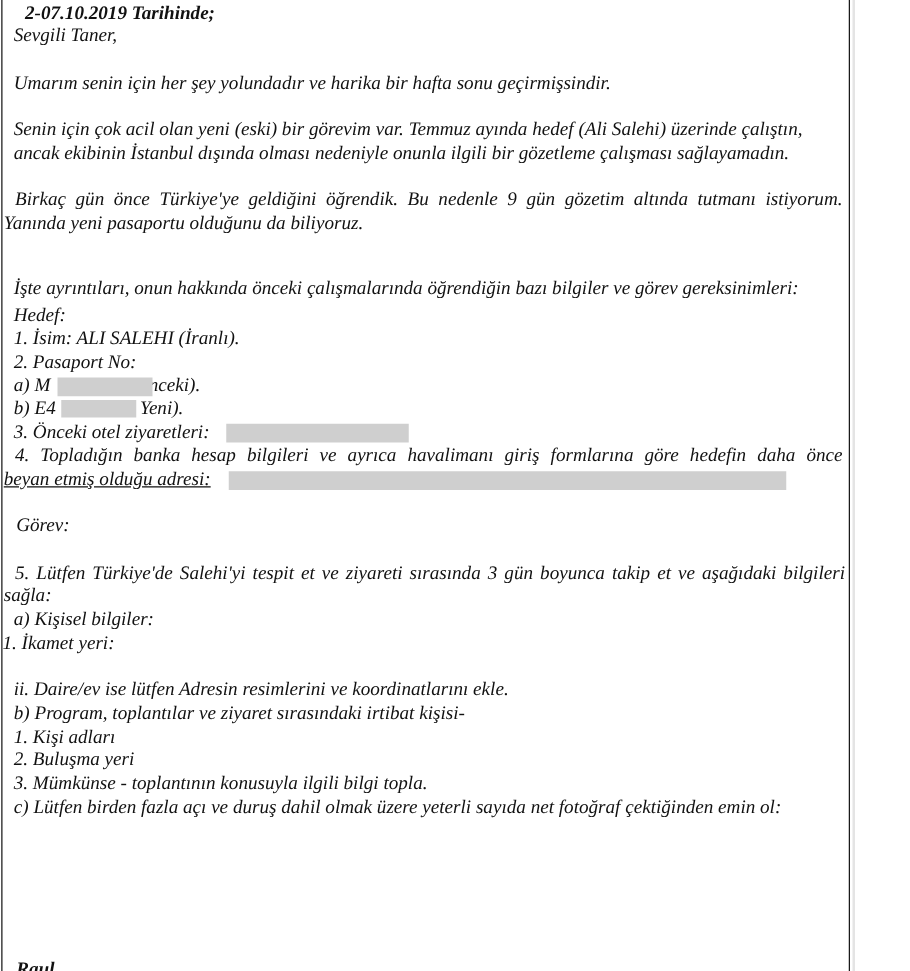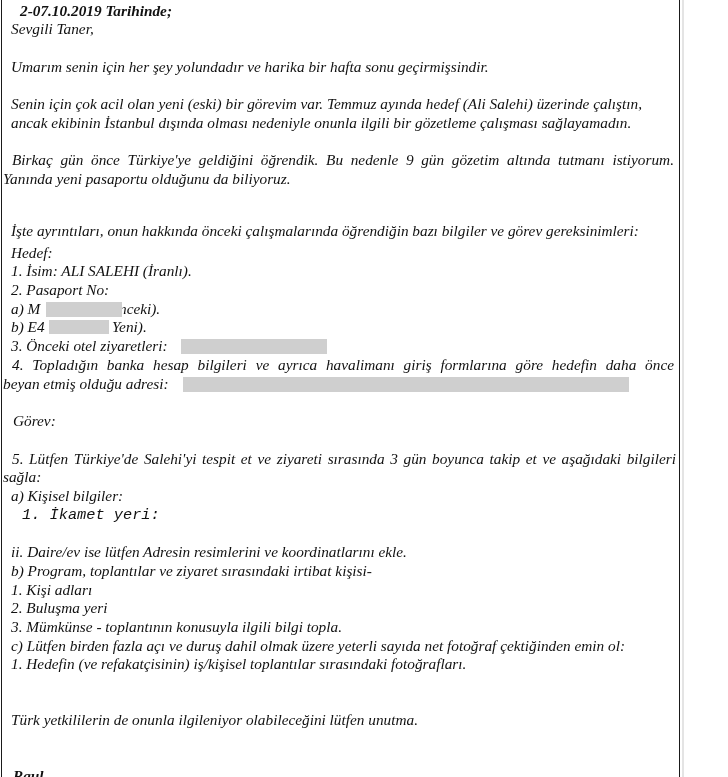--- a/index.html
+++ b/index.html
@@ -45,35 +45,33 @@
   <div class="redact" style="left:44px; top:304px; width:76px; height:15px;"></div>
 
   <div class="line" style="left:9px; top:320px;">b) E4</div>
   <div class="line" style="left:110px; top:320px;text-align:right;">Yeni).</div>
   <div class="redact" style="left:47px; top:322px; width:60px; height:14px;"></div>
 
   <div class="line" style="left:9px; top:339px;">3. Önceki otel ziyaretleri:</div>
   <div class="redact" style="left:179px; top:341px; width:146px; height:15px;"></div>
 
   <div class="line just" style="left:10px; top:358px; width:662px;">4. Topladığın banka hesap bilgileri ve ayrıca havalimanı giriş formlarına göre hedefin daha önce</div>
-  <div class="line" style="left:1px; top:377px;">beyan etmiş olduğu adresi:</div>
+  <div class="line" style="left:1px; top:377px;text-decoration:underline;">beyan etmiş olduğu adresi:</div>
   <div class="redact" style="left:181px; top:379px; width:446px; height:15px;"></div>
 
   <div class="line" style="left:11px; top:414px;">Görev:</div>
 
   <div class="line just" style="left:10px; top:452px; width:664px;">5. Lütfen Türkiye'de Salehi'yi tespit et ve ziyareti sırasında 3 gün boyunca takip et ve aşağıdaki bilgileri</div>
   <div class="line" style="left:1px; top:470px;">sağla:</div>
 
   <div class="line" style="left:9px; top:489px;">a) Kişisel bilgiler:</div>
-  <div class="line" style="left:20px; top:508px;font-family:Liberation Mono, monospace;">1. İkamet yeri:</div>
+  <div class="line" style="left:0; top:508px;">1. İkamet yeri:</div>
   <div class="line" style="left:9px; top:545px;">ii. Daire/ev ise lütfen Adresin resimlerini ve koordinatlarını ekle.</div>
   <div class="line" style="left:9px; top:564px;">b) Program, toplantılar ve ziyaret sırasındaki irtibat kişisi-</div>
   <div class="line" style="left:9px; top:583px;">1. Kişi adları</div>
   <div class="line" style="left:9px; top:601px;">2. Buluşma yeri</div>
   <div class="line" style="left:9px; top:620px;">3. Mümkünse - toplantının konusuyla ilgili bilgi topla.</div>
   <div class="line" style="left:9px; top:639px;">c) Lütfen birden fazla açı ve duruş dahil olmak üzere yeterli sayıda net fotoğraf çektiğinden emin ol:</div>
-  <div class="line" style="left:9px; top:657px;">1. Hedefin (ve refakatçisinin) iş/kişisel toplantılar sırasındaki fotoğrafları.</div>
 
-  <div class="line" style="left:9px; top:713px;">Türk yetkililerin de onunla ilgileniyor olabileceğini lütfen unutma.</div>
 
   <div class="line bold" style="left:11px; top:769px;">Raul</div>
 </div>
 <div class="shadow-edge"></div>
 
 </body></html>

